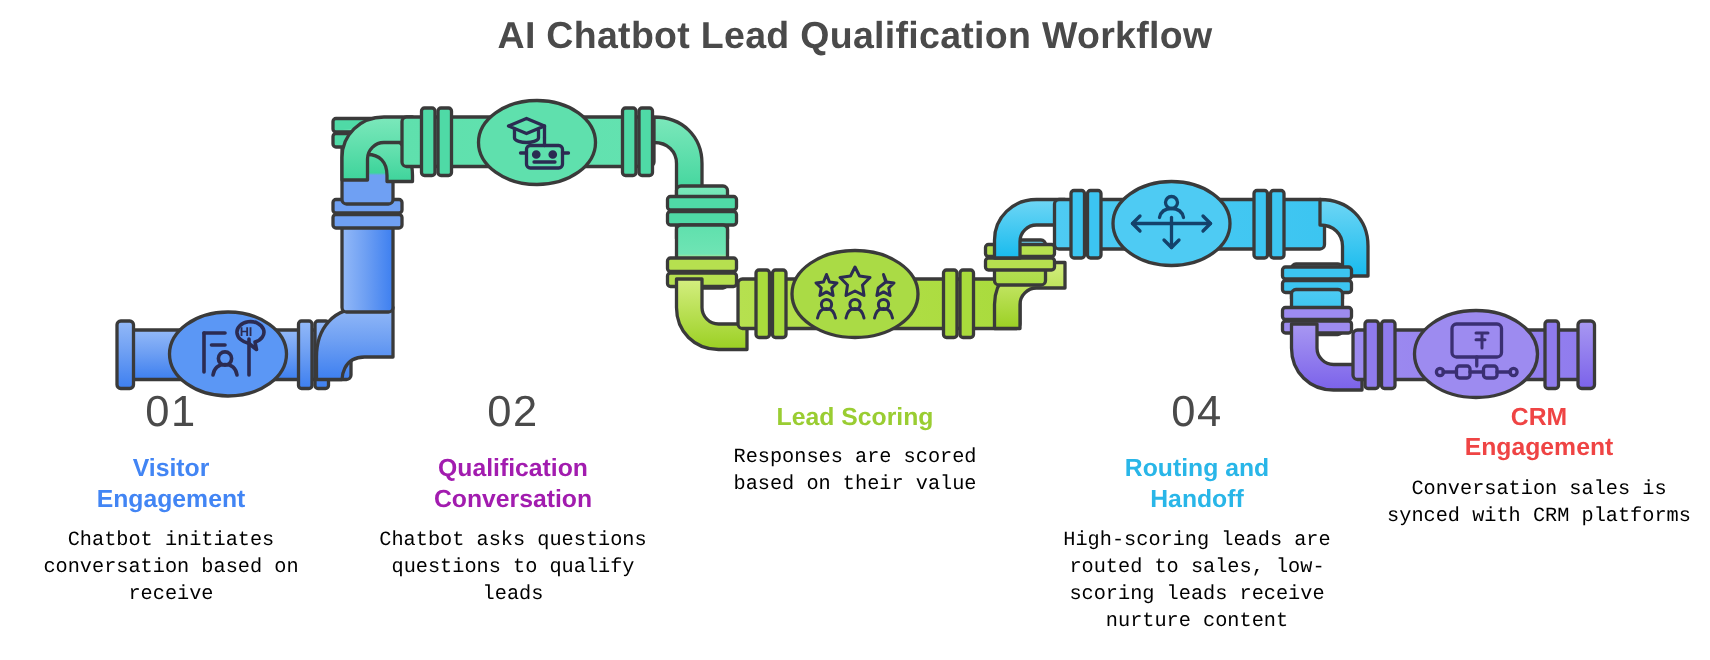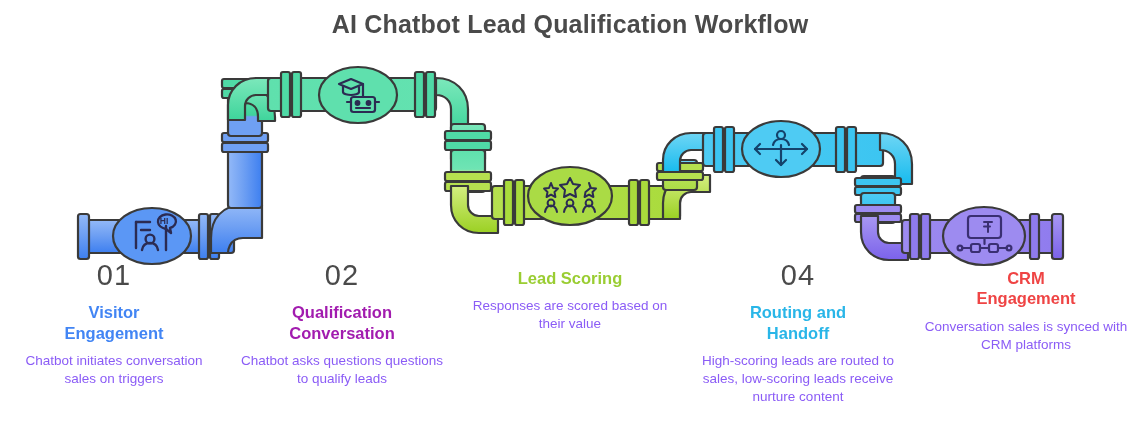--- a/index.html
+++ b/index.html
@@ -57,22 +57,23 @@
   }
   .step-title {
     margin-top: 10px;
     font-size: 16.5px;
     font-weight: bold;
     line-height: 1.24;
   }
   .step-desc {
     margin-top: 9px;
     font-size: 13.5px;
-    color: #8b5cf6;
+    color: #000000;
     line-height: 1.33;
+    font-family: Liberation Mono, monospace;
   }
 </style>
 </head>
 <body>
 
 <div id="page">
 
   <div id="title">AI Chatbot Lead Qualification Workflow</div>
 
   <svg id="pipe-svg" viewBox="0 0 1140 440">
@@ -352,21 +353,21 @@
   </svg>
 
   <div id="steps">
 
     <div class="step">
       <div class="step-num">01</div>
       <div class="step-title" style="color:#4285F4;">
         <span>Visitor</span><br>
         <span>Engagement</span>
       </div>
-      <div class="step-desc">Chatbot initiates conversation sales on triggers</div>
+      <div class="step-desc">Chatbot initiates conversation based on receive</div>
     </div>
 
     <div class="step">
       <div class="step-num">02</div>
       <div class="step-title" style="color:#a21caf;">
         <span>Qualification</span><br>
         <span>Conversation</span>
       </div>
       <div class="step-desc">Chatbot asks questions questions to qualify leads</div>
     </div>

